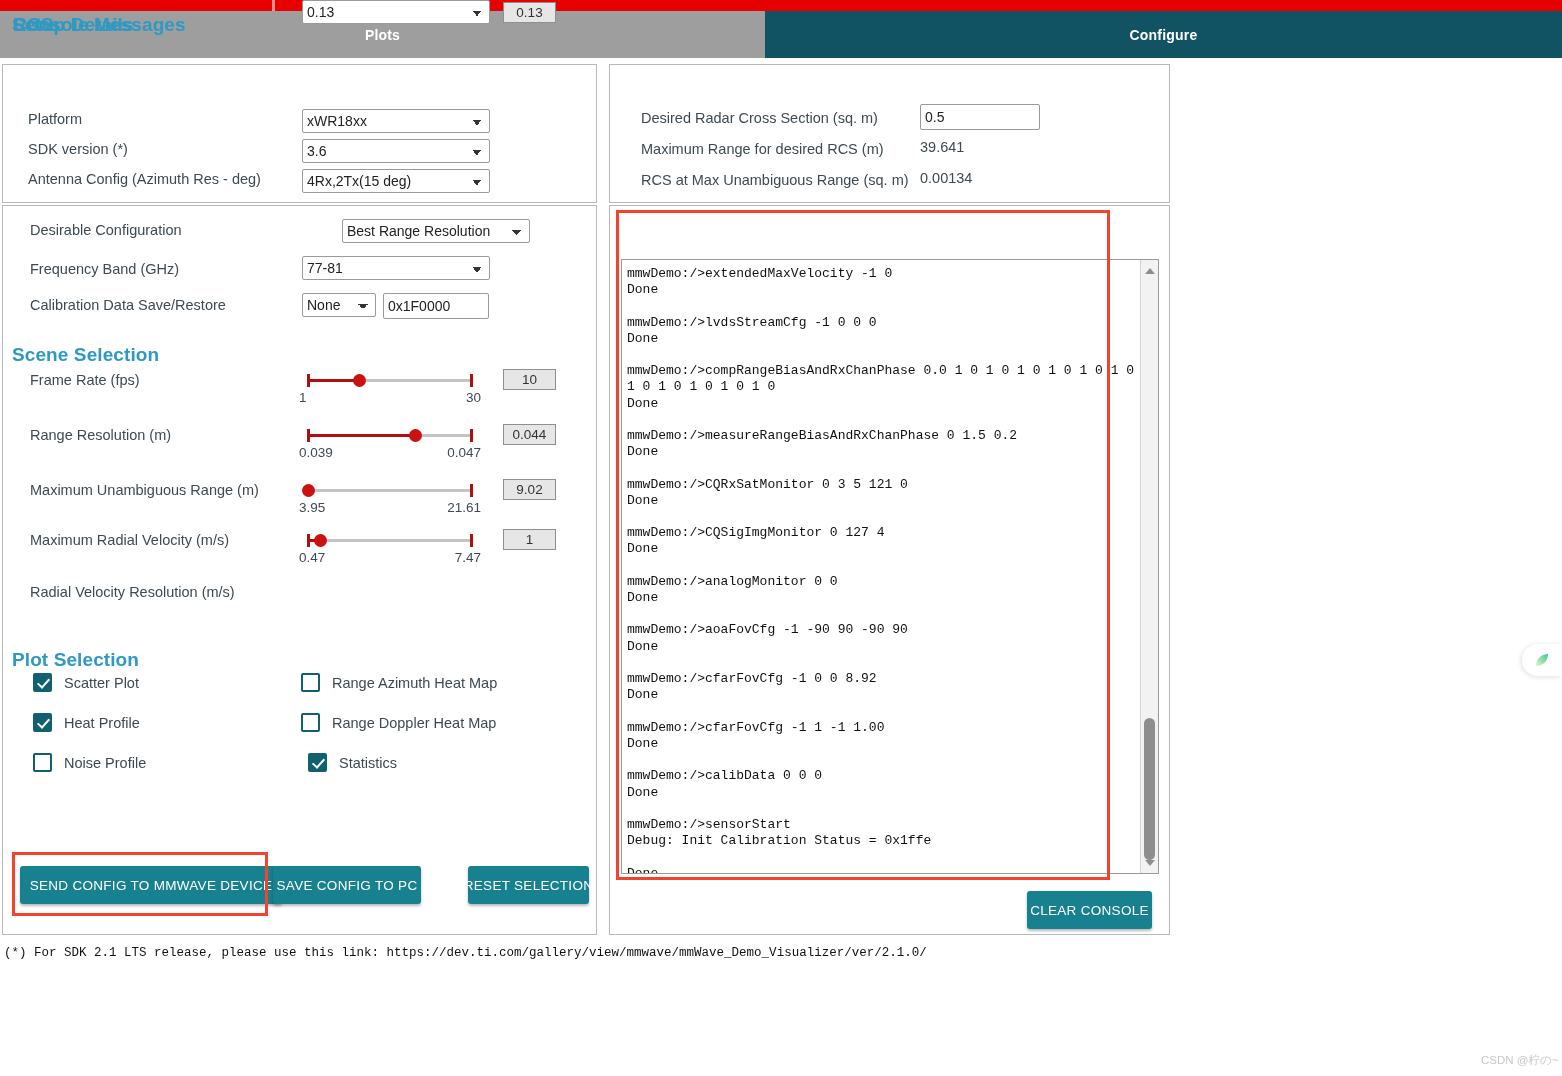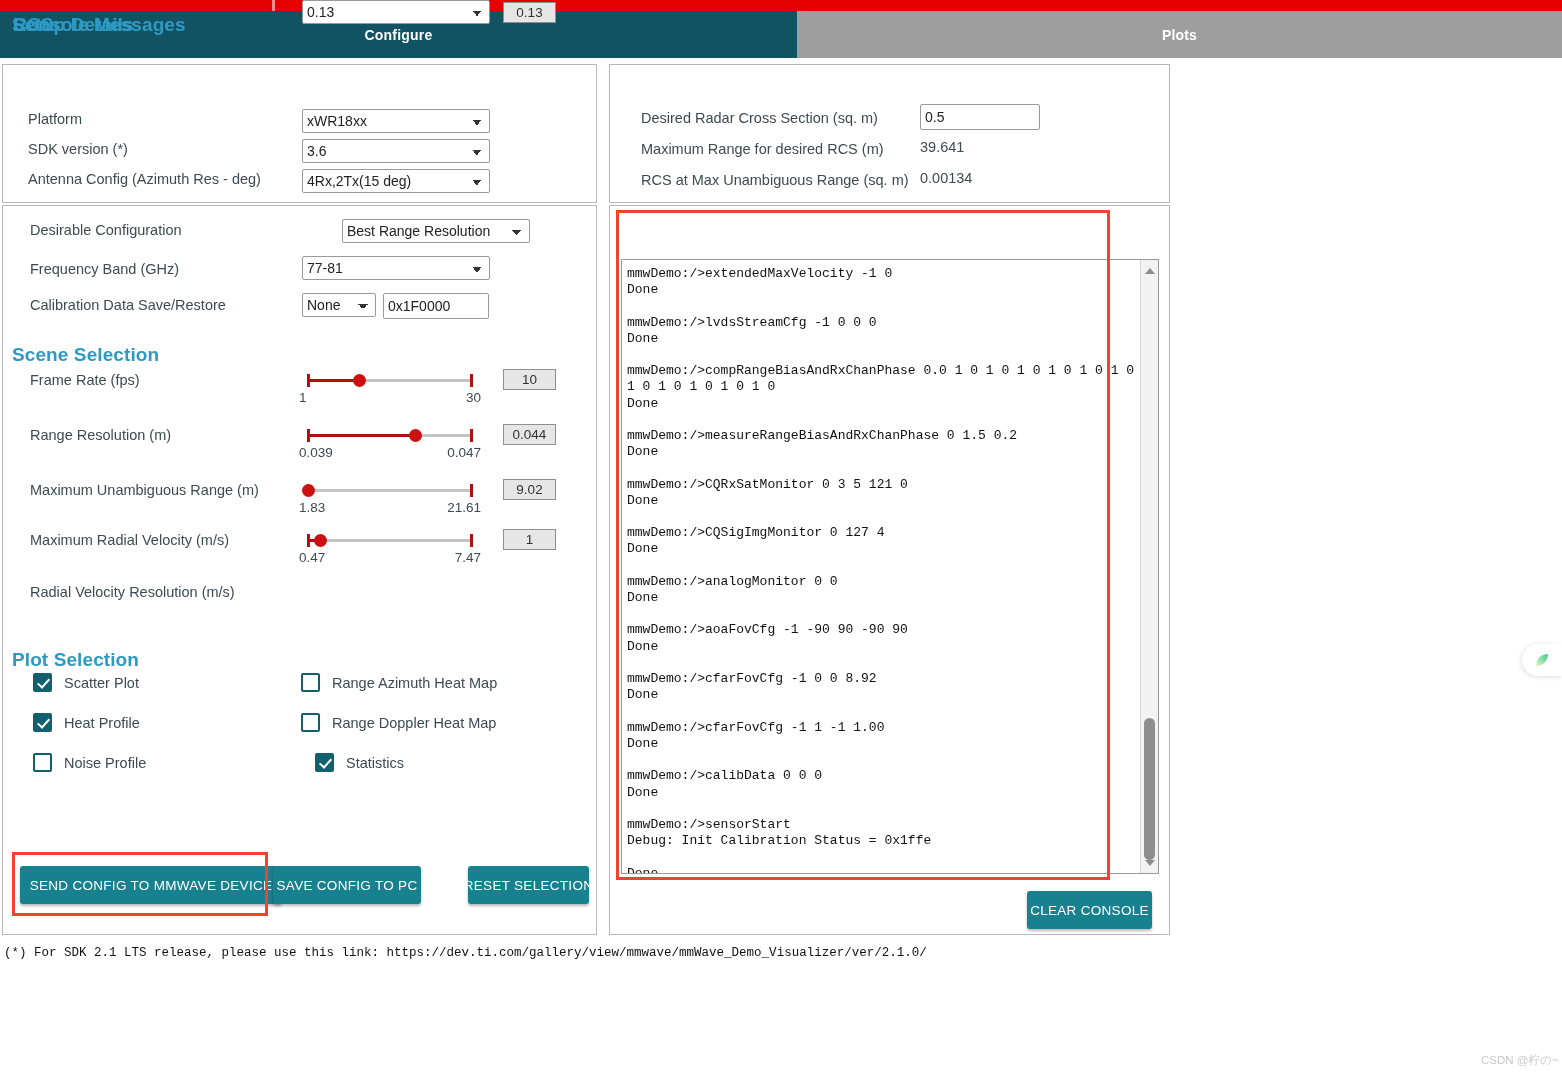--- a/index.html
+++ b/index.html
@@ -259,21 +259,21 @@
     border-width: 0 2.4px 2.4px 0;
     transform: rotate(42deg);
   }
   .cb-label { font-size: 14.5px; color: #3d4a52; white-space: nowrap; }
 
   #cb-1 { left: 33px;  top: 673px; }
   #cb-2 { left: 33px;  top: 713px; }
   #cb-3 { left: 33px;  top: 753px; }
   #cb-4 { left: 301px; top: 673px; }
   #cb-5 { left: 301px; top: 713px; }
-  #cb-6 { left: 308px; top: 753px; padding-left: 7px; }
+  #cb-6 { left: 301px; top: 753px; padding-left: 7px; }
 
   
   .btn {
     position: absolute;
     background: #17818f;
     color: #ffffff;
     border: none;
     border-radius: 3px;
     font-family: "Liberation Sans", sans-serif;
     font-size: 13.5px;
@@ -401,25 +401,25 @@
 </head>
 <body>
 
 <div id="app">
 
   <div class="topbar">
     <div class="topbar-notch"></div>
   </div>
 
   <div class="tabs">
+    <div class="tab inactive">
+      <span>Plots</span>
+    </div>
     <div class="tab active">
       <span>Configure</span>
-    </div>
-    <div class="tab inactive">
-      <span>Plots</span>
     </div>
   </div>
 
   <div class="panel" id="panel-setup"></div>
   <div class="section-title" id="setup-title">Setup Details</div>
 
   <div class="row" id="setup-r1">
     <span class="row-label">Platform</span>
   </div>
   <select class="ctl setup-sel" style="top:109px">
@@ -511,21 +511,21 @@
     </div>
     <div class="slider-value">0.044</div>
   </div>
 
   <div class="slider-row" id="srow-3">
     <div class="slider-label">Maximum Unambiguous Range (m)</div>
     <div class="slider-wrap">
       <div class="slider-track"></div>
       <div class="slider-cap cap-right"></div>
       <div class="slider-thumb" style="left:5px"></div>
-      <div class="slider-min">1.83</div>
+      <div class="slider-min">3.95</div>
       <div class="slider-max">21.61</div>
     </div>
     <div class="slider-value">9.02</div>
   </div>
 
   <div class="slider-row" id="srow-4">
     <div class="slider-label">Maximum Radial Velocity (m/s)</div>
     <div class="slider-wrap">
       <div class="slider-track"></div>
       <div class="slider-fill" style="width:11px"></div>

